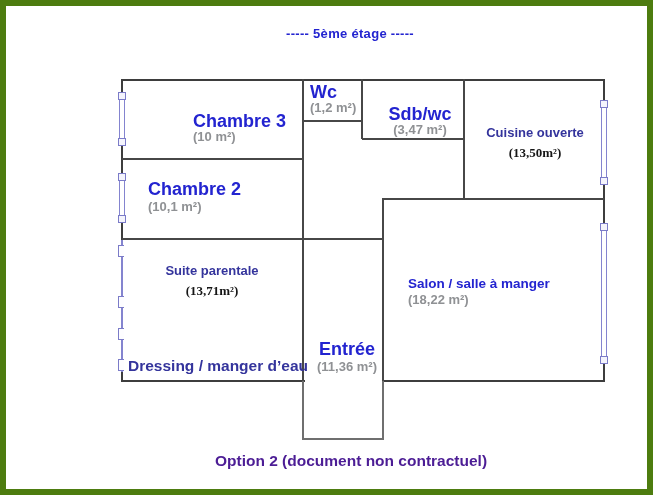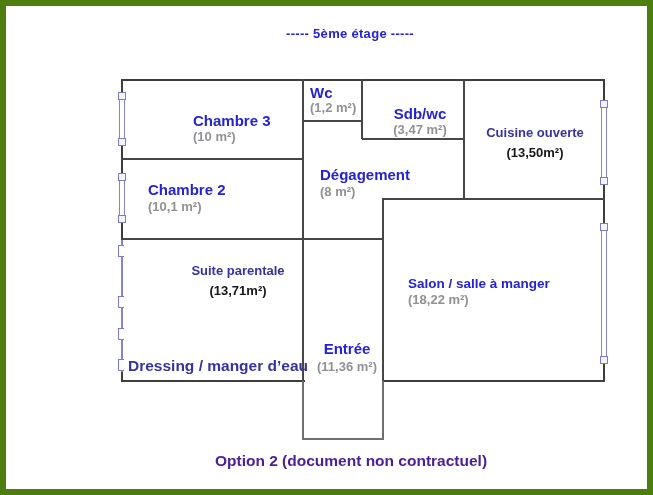--- a/index.html
+++ b/index.html
@@ -4,37 +4,37 @@
 <style>
   html,body{margin:0;padding:0;background:#fff;}
   .screen{
     position:relative;width:653px;height:495px;box-sizing:border-box;
     background:#ffffff;border:6px solid #4d7c0f;overflow:hidden;
     font-family:"Liberation Sans",sans-serif;
   }
   
   .txt{position:absolute;white-space:nowrap;}
   .c{transform:translateX(-50%);text-align:center;}
-  .room .label{display:block;color:#2324d0;font-weight:bold;font-size:15px;line-height:16px;}
+  .room .label{display:block;color:#2324d0;font-weight:bold;font-size:18px;line-height:16px;}
   .room .area{display:block;color:#8f9194;font-weight:bold;font-size:13px;line-height:16px;}
   .annot .label{color:#34349c;font-size:13px;line-height:20px;}
-  .annot .area{color:#161616;font-size:13px;line-height:19px;}
+  .annot .area{color:#161616;font-size:13px;line-height:19px;font-family:Liberation Serif, serif;}
   .plan-title{color:#2324d0;font-weight:bold;font-size:13px;line-height:15px;letter-spacing:.3px;}
   .caption{color:#4c1d95;font-weight:bold;font-size:15.5px;line-height:16px;}
 
   .chambre3{left:187px;top:107px;}
   .chambre2{left:142px;top:175px;line-height:17px;}
   .chambre2 .label,.chambre2 .area{line-height:17px;}
   .wc{left:304px;top:79px;}
   .wc .label,.wc .area{line-height:15px;}
   .sdbwc{left:414px;top:92px;margin-top:8px;}
   .degagement{left:314px;top:160px;}
   .degagement .label,.degagement .area{line-height:17px;}
   .cuisine{left:529px;top:117px;}
-  .suite{left:206px;top:255px;margin-left:26px;}
+  .suite{left:206px;top:255px;}
   .salon{left:402px;top:270px;}
   .salon .label{font-size:13.5px;}
   .entree{left:341px;top:334px;}
   .entree .label,.entree .area{line-height:18px;}
   .dressing{left:122px;top:350px;}
   .dressing .label{font-size:15.5px;line-height:20px;}
   .title-pos{left:344px;top:20px;}
   .caption-pos{left:345px;top:447px;}
 
   
@@ -113,24 +113,20 @@
     <span class="area">(10,1 m²)</span>
   </div>
   <div class="txt room wc">
     <span class="label">Wc</span>
     <span class="area">(1,2 m²)</span>
   </div>
   <div class="txt room c sdbwc">
     <span class="label">Sdb/wc</span>
     <span class="area">(3,47 m²)</span>
   </div>
-  <div class="txt room degagement">
-    <span class="label">Dégagement</span>
-    <span class="area">(8 m²)</span>
-  </div>
   <div class="txt room annot c cuisine">
     <span class="label">Cuisine ouverte</span>
     <span class="area">(13,50m²)</span>
   </div>
   <div class="txt room annot c suite">
     <span class="label">Suite parentale</span>
     <span class="area">(13,71m²)</span>
   </div>
   <div class="txt room salon">
     <span class="label">Salon / salle à manger</span>

